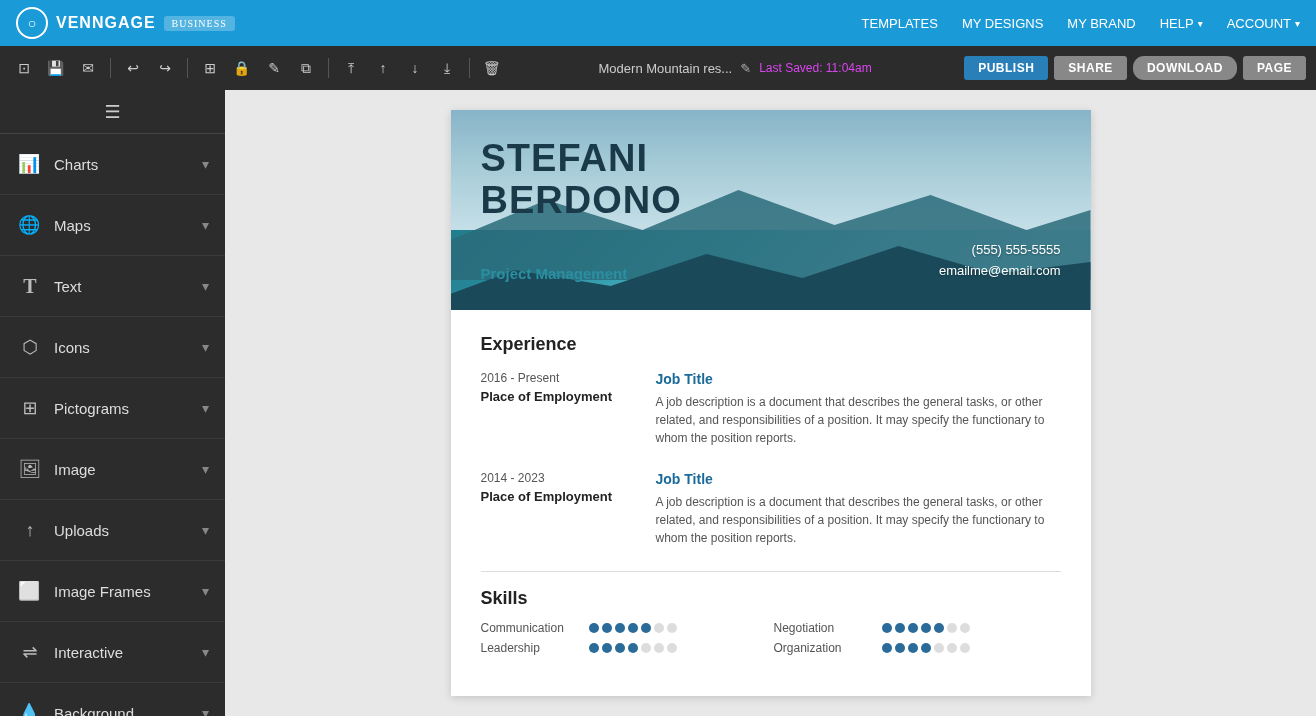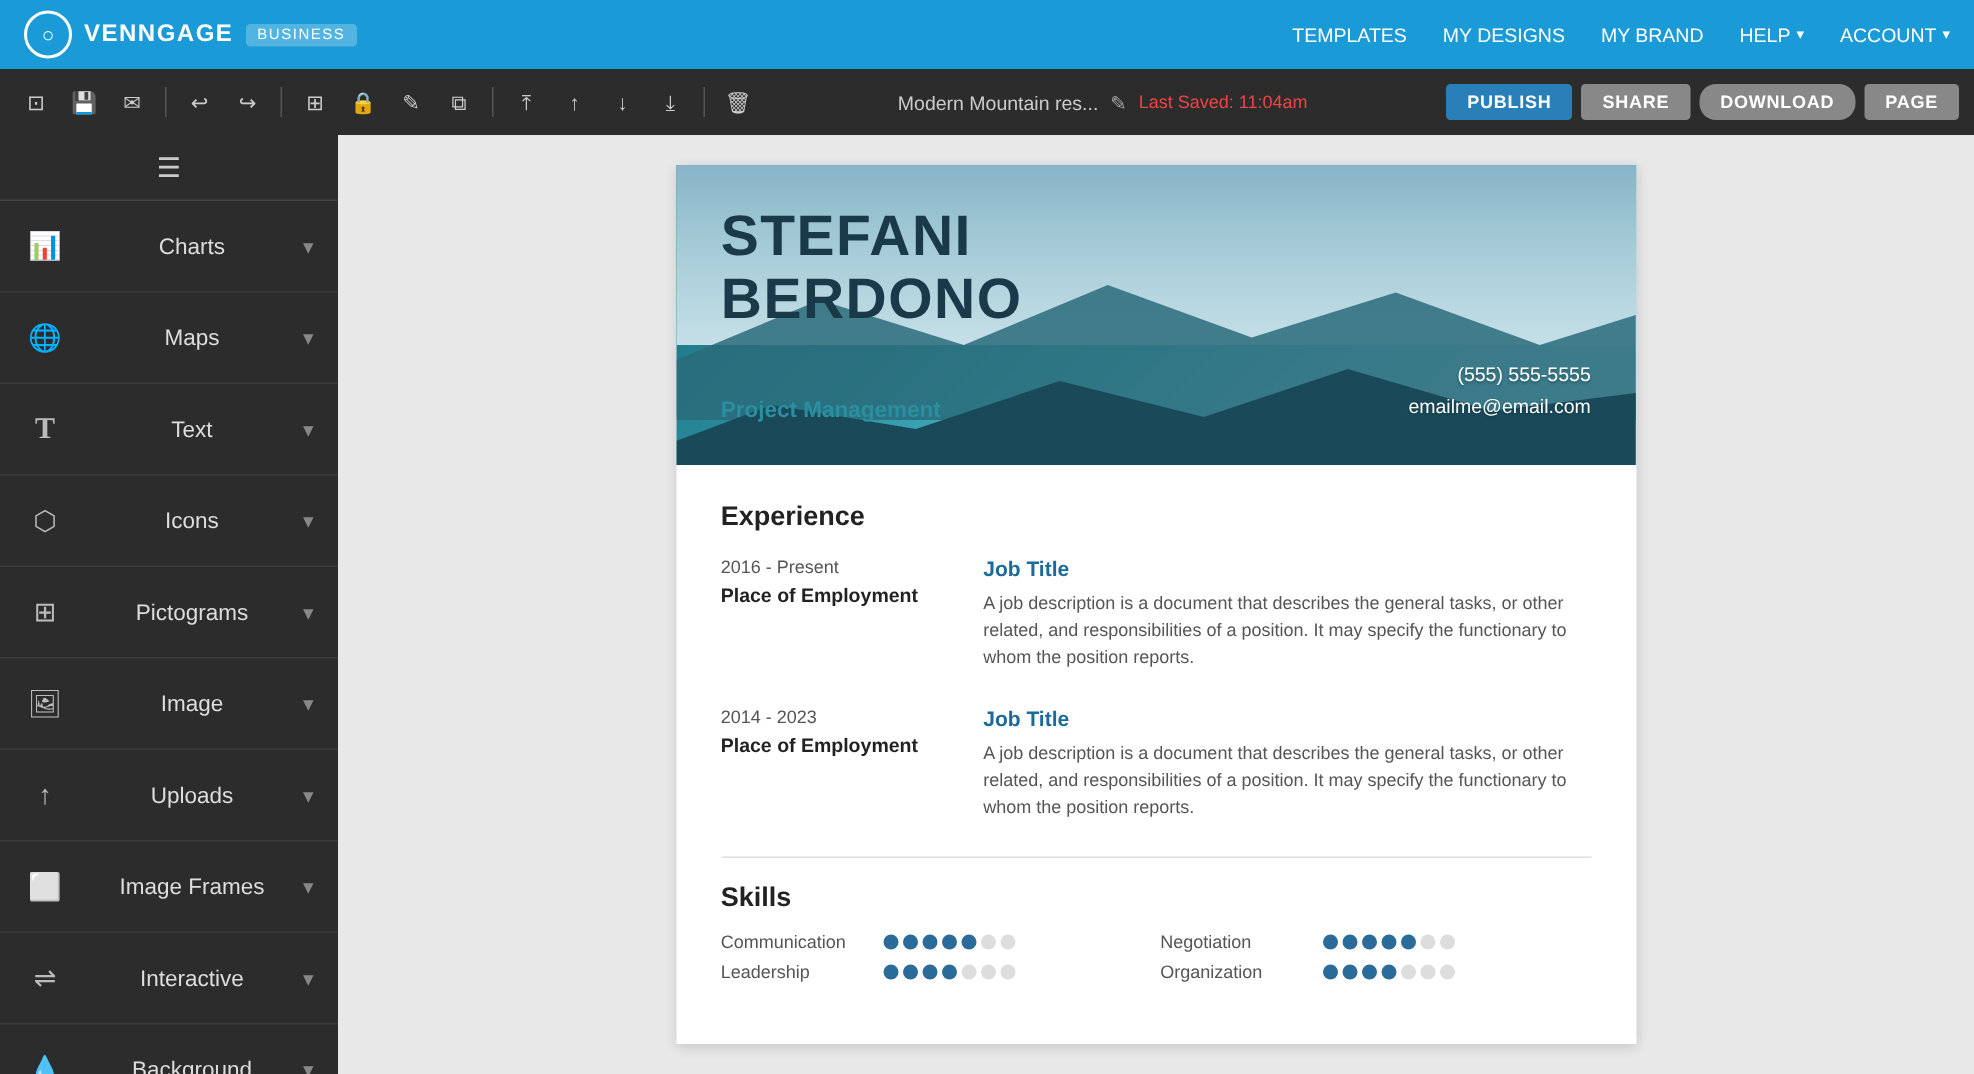--- a/index.html
+++ b/index.html
@@ -36,20 +36,21 @@
       font-size: 16px;
       letter-spacing: 1px;
     }
     .business-badge {
       background: rgba(255,255,255,0.25);
       color: white;
       font-size: 10px;
       padding: 2px 8px;
       border-radius: 3px;
       letter-spacing: 1px;
+      font-family: Liberation Serif, serif;
     }
     .nav-spacer { flex: 1; }
     .nav-links {
       display: flex;
       gap: 24px;
     }
     .nav-link {
       color: white;
       font-size: 13px;
       font-weight: 400;
@@ -104,21 +105,21 @@
     .doc-title {
       color: #ccc;
       font-size: 13px;
     }
     .doc-edit-icon {
       color: #aaa;
       font-size: 13px;
       cursor: pointer;
     }
     .last-saved {
-      color: #ef4444;
+      color: #d946ef;
       font-size: 12px;
     }
     .toolbar-actions {
       display: flex;
       gap: 6px;
     }
     .action-btn {
       padding: 5px 14px;
       font-size: 12px;
       font-weight: 600;
@@ -170,21 +171,20 @@
       display: flex;
       align-items: center;
       justify-content: center;
       color: #bbb;
     }
     .sidebar-label {
       flex: 1;
       font-size: 15px;
       color: #ddd;
       margin-left: 10px;
-      text-align: center;
     }
     .sidebar-chevron {
       color: #888;
       font-size: 14px;
     }
 
     
     .canvas-area {
       flex: 1;
       background: #e8e8e8;

